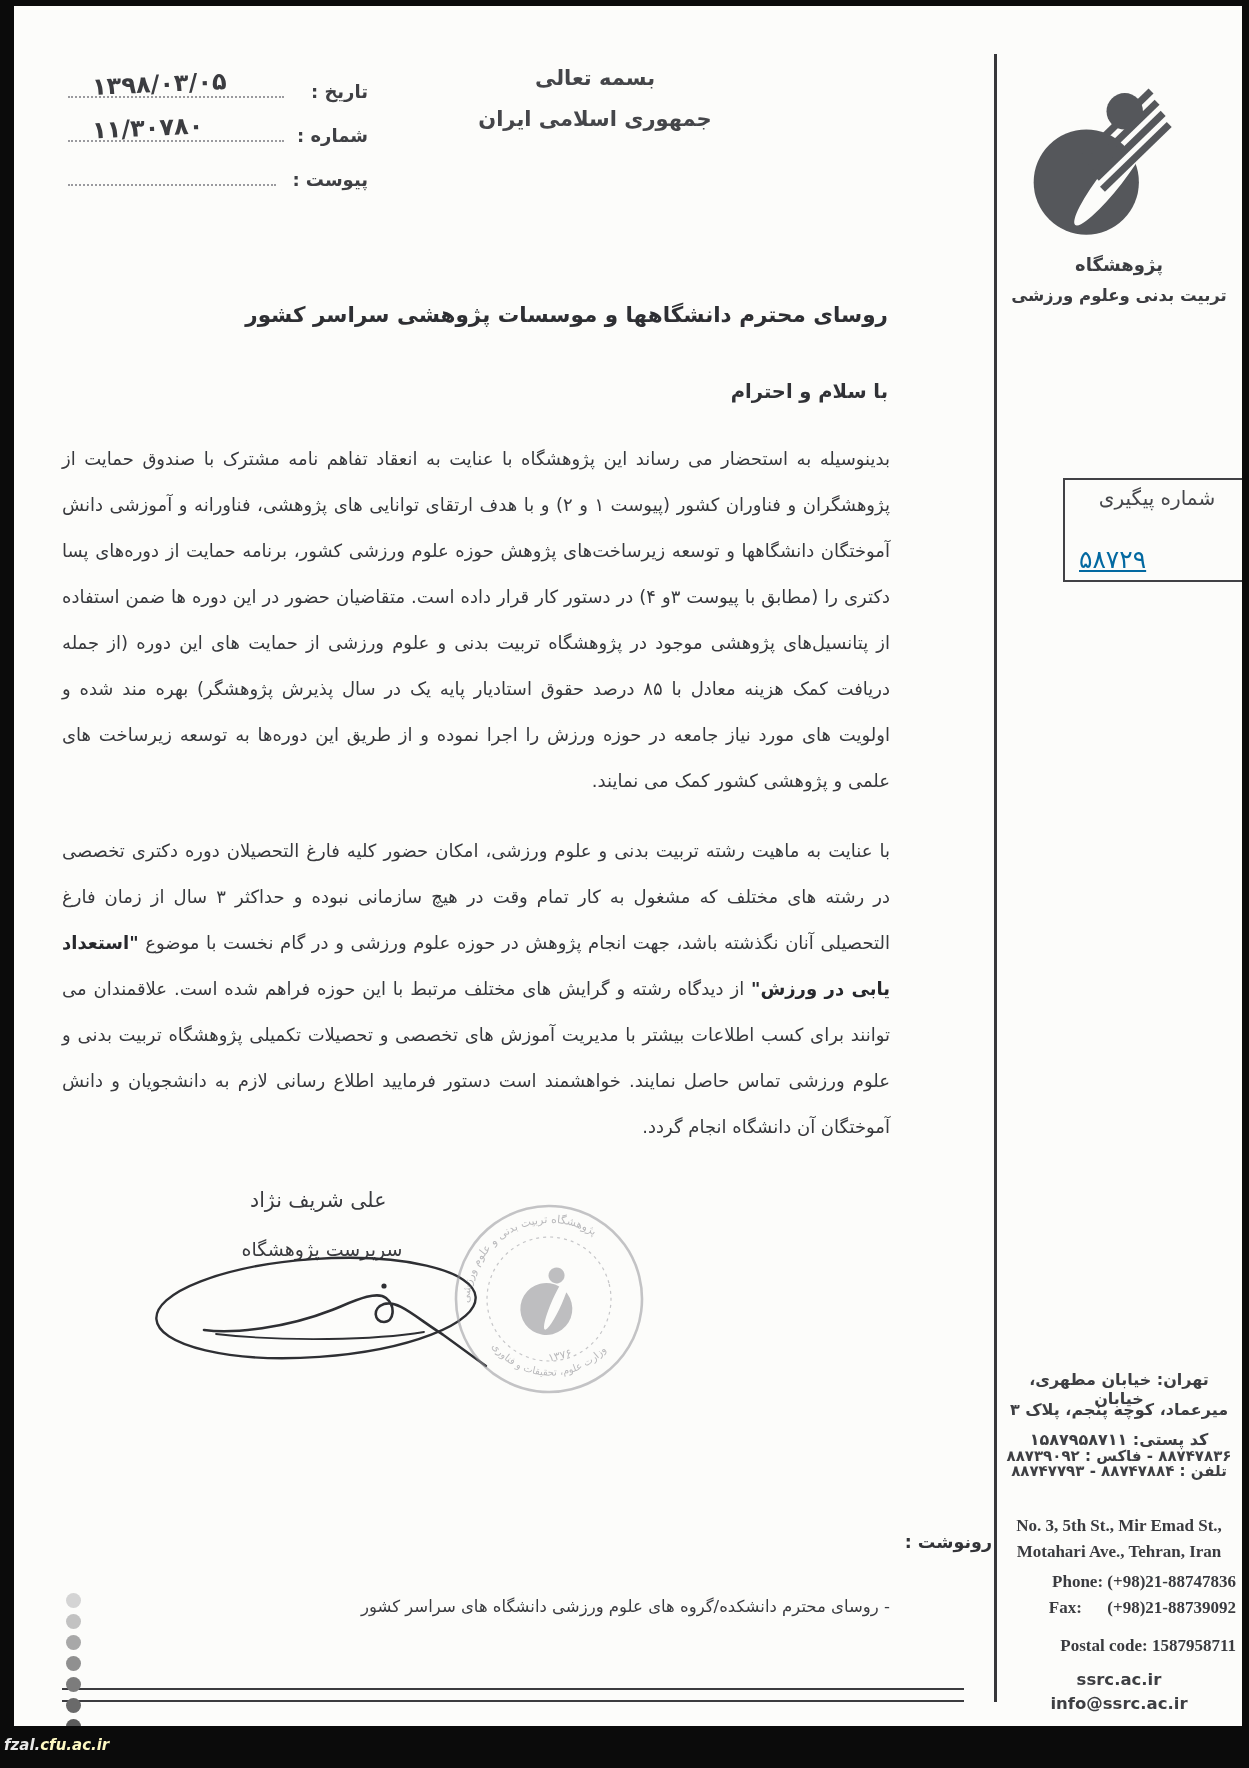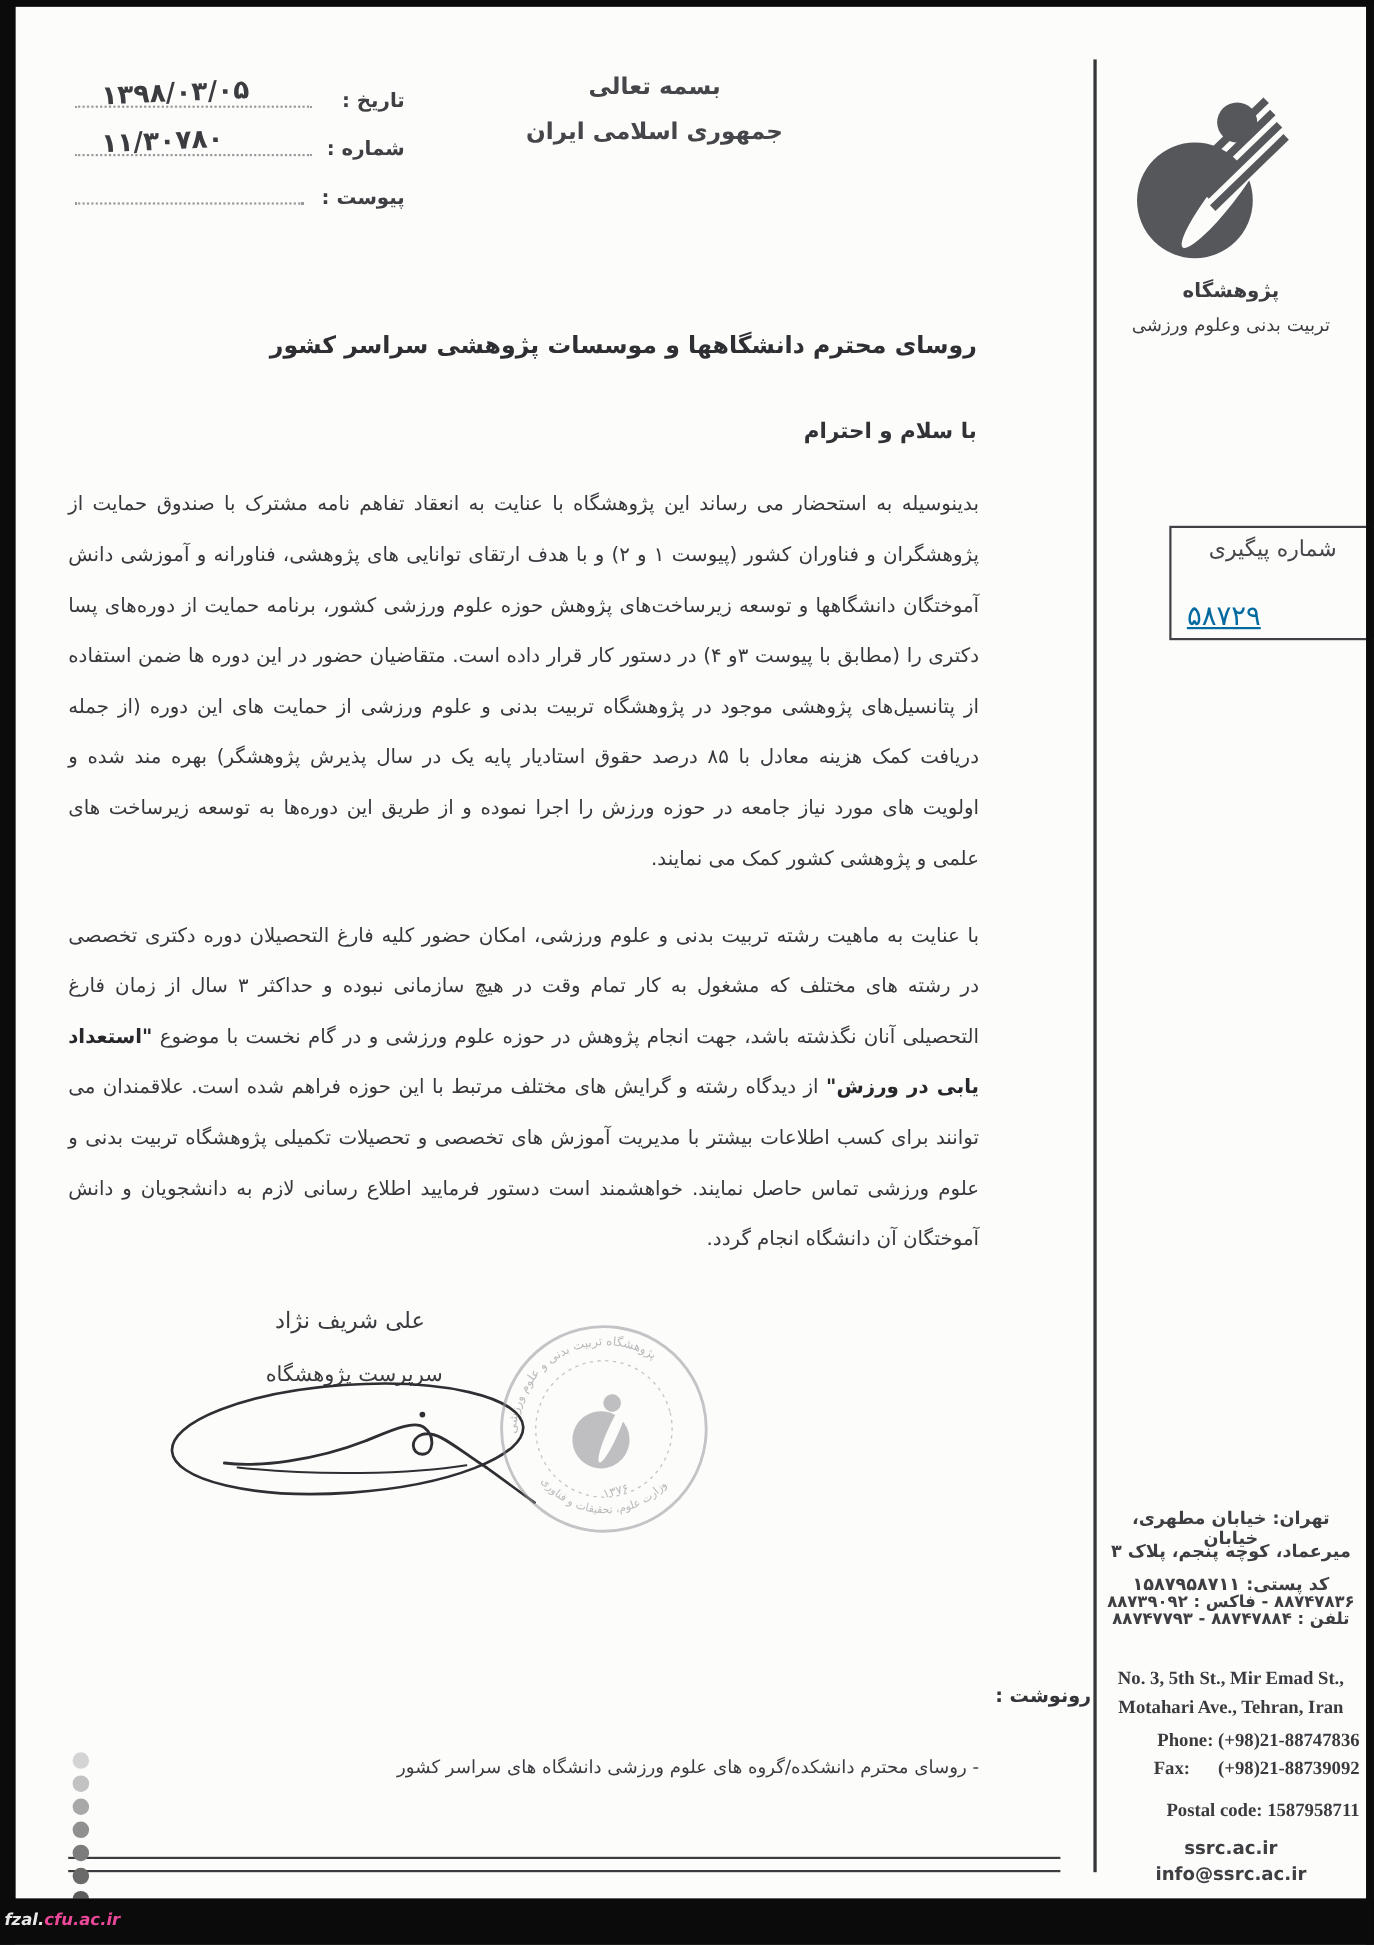--- a/index.html
+++ b/index.html
@@ -20,21 +20,21 @@
   .date-block{left:54px;top:58px;width:300px;font-size:18px;color:#3f4044;}
   .date-row{position:relative;height:44px;}
   .date-row .lbl{position:absolute;right:0;bottom:6px;font-weight:bold;}
   .date-row .dotline{position:absolute;left:0;right:84px;bottom:10px;
     border-bottom:2px dotted #9a9a9e;height:0;}
   .date-row .hand{position:absolute;left:24px;bottom:10px;font-size:24px;
     font-weight:600;letter-spacing:2px;transform:rotate(-2.5deg);color:#3b3c40;}
   
   .divider{left:980px;top:48px;width:2.5px;height:1648px;background:#37373a;}
   .inst1{left:990px;top:248px;width:230px;font-weight:bold;font-size:18px;color:#3c3d41;}
-  .inst2{left:986px;top:280px;width:238px;font-weight:normal;font-size:16.5px;color:#3c3d41;}
+  .inst2{left:986px;top:280px;width:238px;font-weight:bold;font-size:16.5px;color:#3c3d41;}
   .track-box{left:1049px;top:472px;width:168px;height:100px;border:2px solid #414145;padding-left:20px;}
   .track-lbl{position:absolute;right:2px;top:6px;width:100%;text-align:center;
     font-size:20px;color:#46474b;}
   .track-num{position:absolute;left:14px;bottom:6px;font-size:25px;color:#0369a1;text-decoration:underline;}
   .addr-fa{left:992px;width:226px;text-align:center;font-size:16px;font-weight:700;
     color:#3e3f43;}
   .addr-en{left:992px;width:226px;text-align:center;
     font-family:"Liberation Serif",serif;font-weight:bold;font-size:17px;color:#3a3b3f;}
   .addr-en-left{left:996px;width:226px;text-align:right;white-space:pre;
     font-family:"Liberation Serif",serif;font-weight:bold;font-size:17px;color:#3a3b3f;}
@@ -52,21 +52,21 @@
   .cc-list{left:86px;top:1582px;width:790px;font-size:16.5px;line-height:37px;
     text-align:right;color:#3b3c40;}
   .dbl-rule{left:48px;top:1682px;width:902px;height:10px;
     border-top:2.5px solid #3c3c3f;border-bottom:2.5px solid #3c3c3f;}
   
   .strip{background:#0b0b0b;position:absolute;}
   .dot{position:absolute;left:52px;width:15px;height:15px;border-radius:50%;}
   .watermark{position:absolute;left:4px;top:1736px;font-size:15px;font-weight:bold;
     font-style:italic;font-family:"DejaVu Sans",sans-serif;}
   .watermark .w1{color:#e9e9e9;}
-  .watermark .w2{color:#ec4899;margin-top:12px;}
+  .watermark .w2{color:#fef9c3;margin-top:12px;}
 </style>
 </head>
 <body>
 
 <div class="page">
 
   <div class="abs fa hdr-center center">
     <div>بسمه تعالی</div>
     <div>جمهوری اسلامی ایران</div>
   </div>

